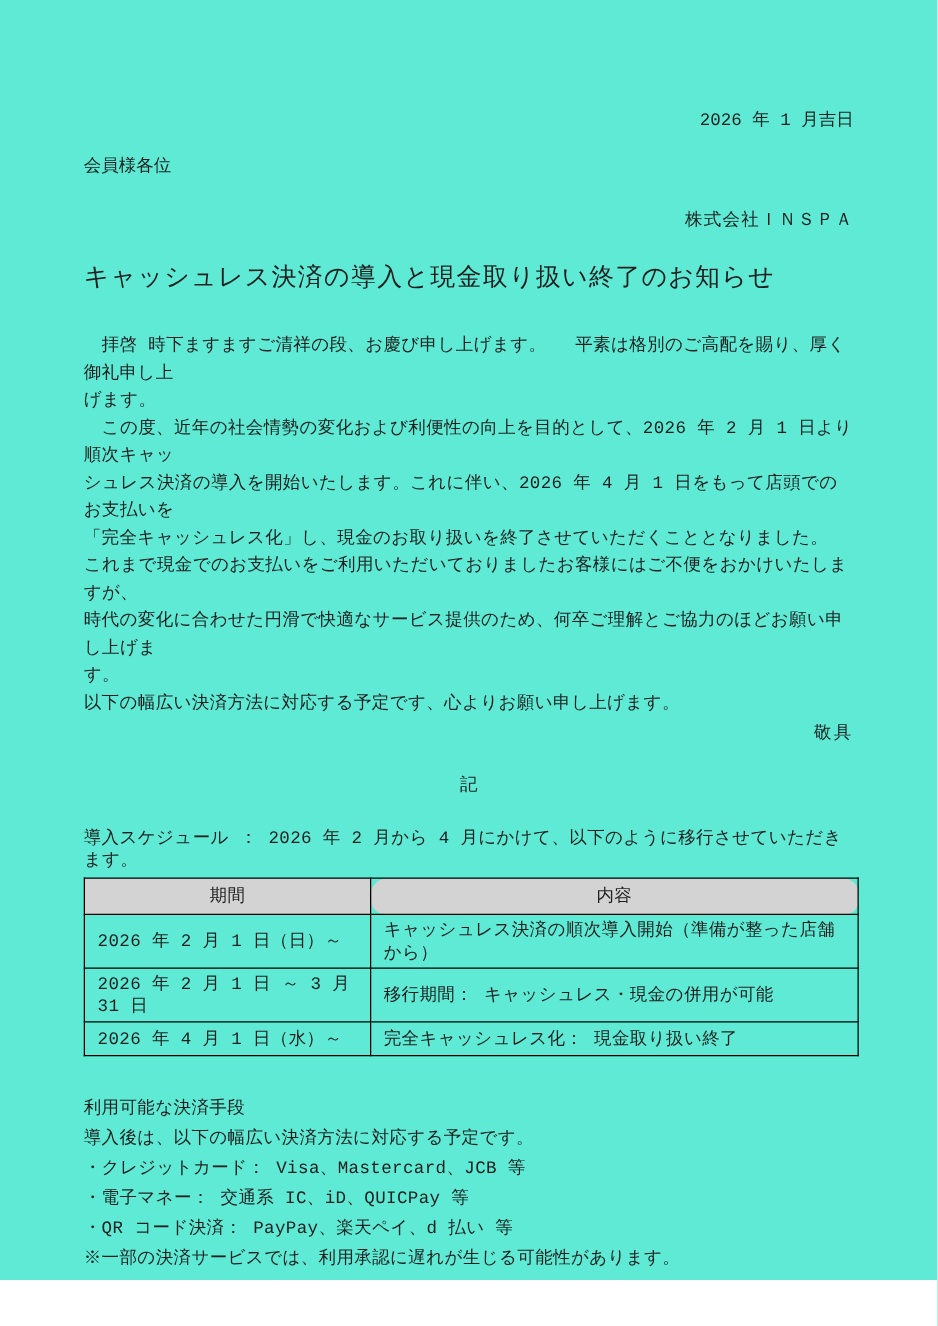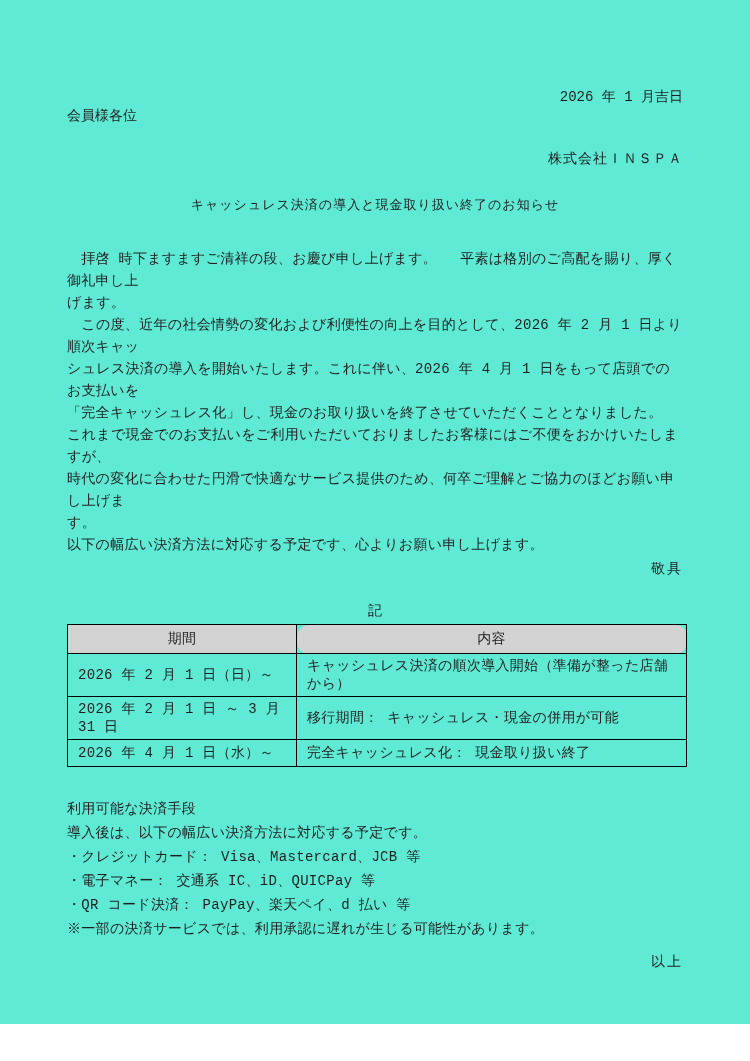--- a/index.html
+++ b/index.html
@@ -17,34 +17,33 @@
     color: #1f1f1f;
     font-family: Liberation Mono, monospace;
     font-size: 14px;
     overflow: hidden;
   }
   .date-line {
     text-align: right;
     line-height: 18px;
   }
   .recipient-line {
-    margin-top: 1px;
+    margin-top: 19px;
     line-height: 18px;
   }
   .sender-line {
     margin-top: 25px;
     text-align: right;
     line-height: 18px;
     letter-spacing: 1px;
   }
   .doc-title {
     margin: 27px 0 0 0;
-    font-size: 13px;
+    font-size: 20px;
     font-weight: normal;
-    text-align: center;
     letter-spacing: 1px;
     line-height: 22px;
   }
   .body-text {
     margin-top: 31px;
     line-height: 22px;
     letter-spacing: 0.3px;
   }
   .body-text .line {
     white-space: pre-wrap;
@@ -128,20 +127,21 @@
     <div class="line">これまで現金でのお支払いをご利用いただいておりましたお客様にはご不便をおかけいたしますが、</div>
     <div class="line">時代の変化に合わせた円滑で快適なサービス提供のため、何卒ご理解とご協力のほどお願い申し上げま</div>
     <div class="line">す。</div>
     <div class="line">以下の幅広い決済方法に対応する予定です、心よりお願い申し上げます。</div>
   </div>
 
   <div class="closing-line">敬具</div>
 
   <div class="record-marker">記</div>
 
+  <div class="schedule-intro">導入スケジュール ： 2026 年 2 月から 4 月にかけて、以下のように移行させていただきます。</div>
 
   <table class="schedule-table">
     <thead>
       <tr>
         <th class="col-period" style="background-color: rgb(211, 211, 211);">期間</th>
         <th style="background-color: rgb(211, 211, 211); border-radius: 12px;">内容</th>
       </tr>
     </thead>
     <tbody>
       <tr>

